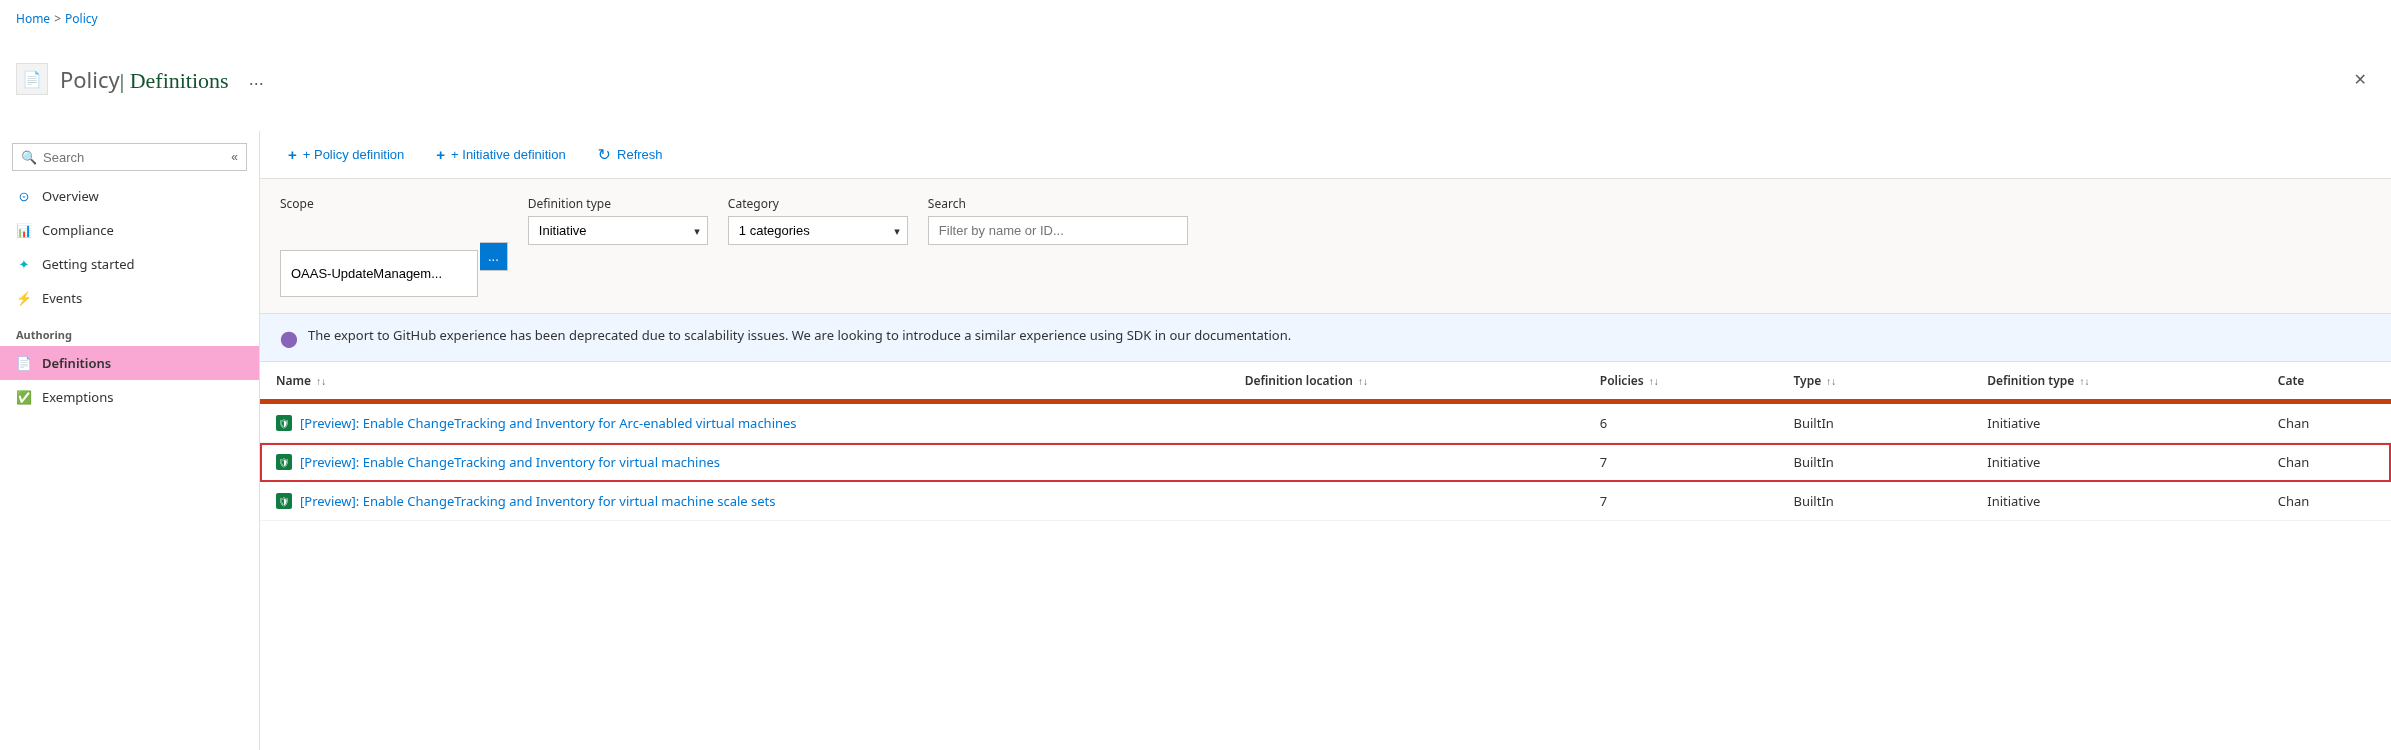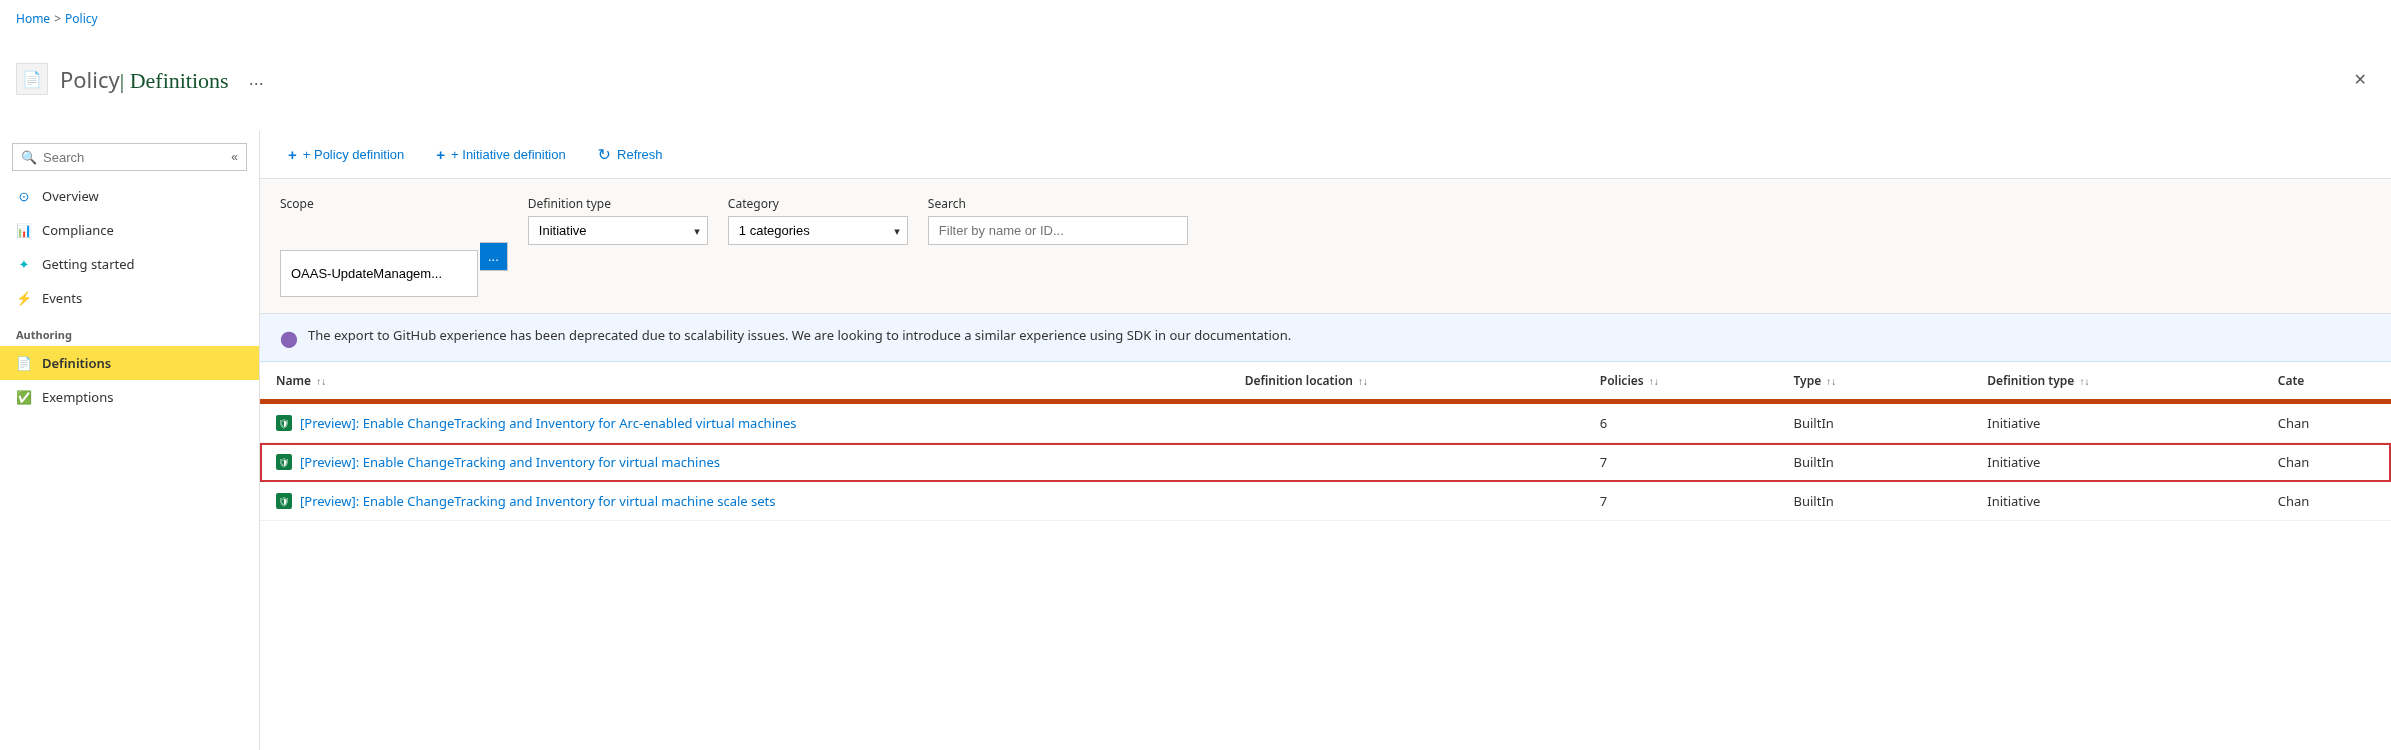--- a/index.html
+++ b/index.html
@@ -22,21 +22,21 @@
     
     .main-layout { display: flex; flex: 1; overflow: hidden; }
 
     
     .sidebar { width: 260px; border-right: 1px solid #e0e0e0; padding: 8px 0; display: flex; flex-direction: column; flex-shrink: 0; }
     .search-box { margin: 4px 12px 8px; display: flex; align-items: center; border: 1px solid #c8c6c4; padding: 5px 8px; gap: 6px; background: #fff; }
     .search-box input { border: none; outline: none; font-size: 13px; width: 100%; color: #333; }
     .collapse-btn { margin-left: auto; background: none; border: none; cursor: pointer; font-size: 12px; color: #605e5c; }
 
     .nav-item { display: flex; align-items: center; padding: 8px 16px; cursor: pointer; gap: 10px; font-size: 13px; color: #333; }
-    .nav-item.active { background: #fde047; font-weight: 600; }
+    .nav-item.active { background: #f9a8d4; font-weight: 600; }
     .nav-icon { width: 16px; height: 16px; display: inline-flex; align-items: center; justify-content: center; flex-shrink: 0; }
 
     .nav-section-header { padding: 12px 16px 4px; font-size: 11px; font-weight: 700; color: #605e5c; text-transform: none; letter-spacing: 0; }
 
     
     .content { flex: 1; display: flex; flex-direction: column; overflow: hidden; }
 
     
     .toolbar { display: flex; align-items: center; padding: 10px 20px; gap: 16px; border-bottom: 1px solid #e0e0e0; }
     .toolbar-btn { display: flex; align-items: center; gap: 6px; background: none; border: none; cursor: pointer; color: #0078d4; font-size: 13px; font-weight: 400; padding: 4px 8px; }

